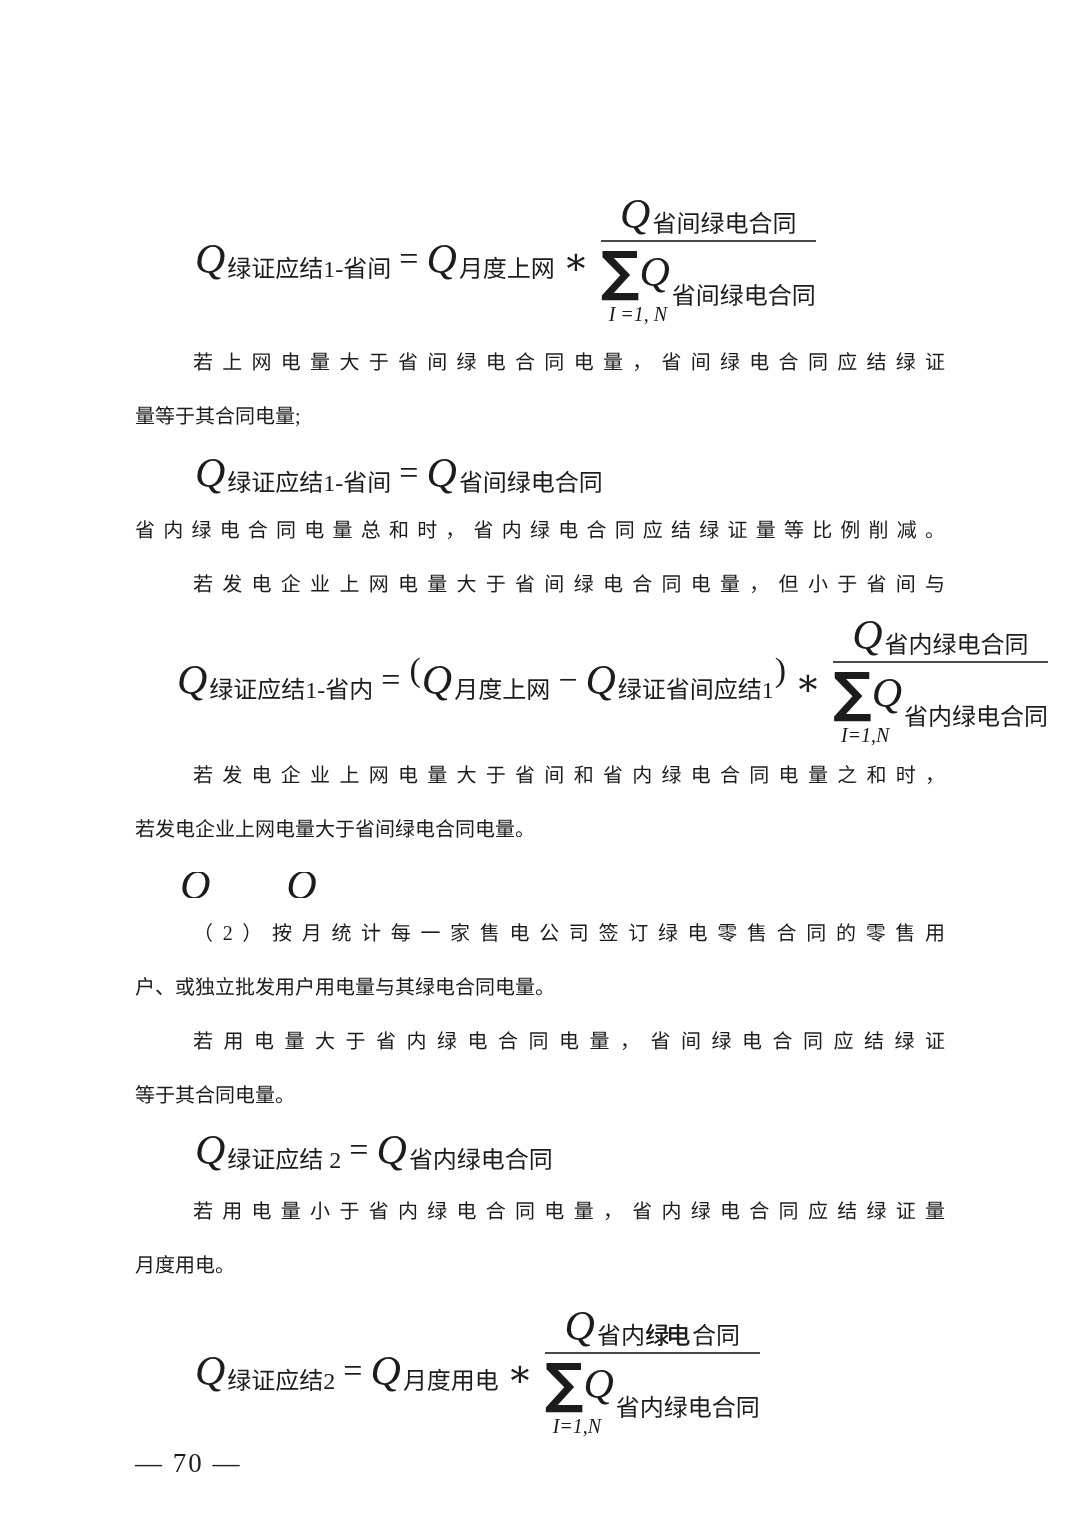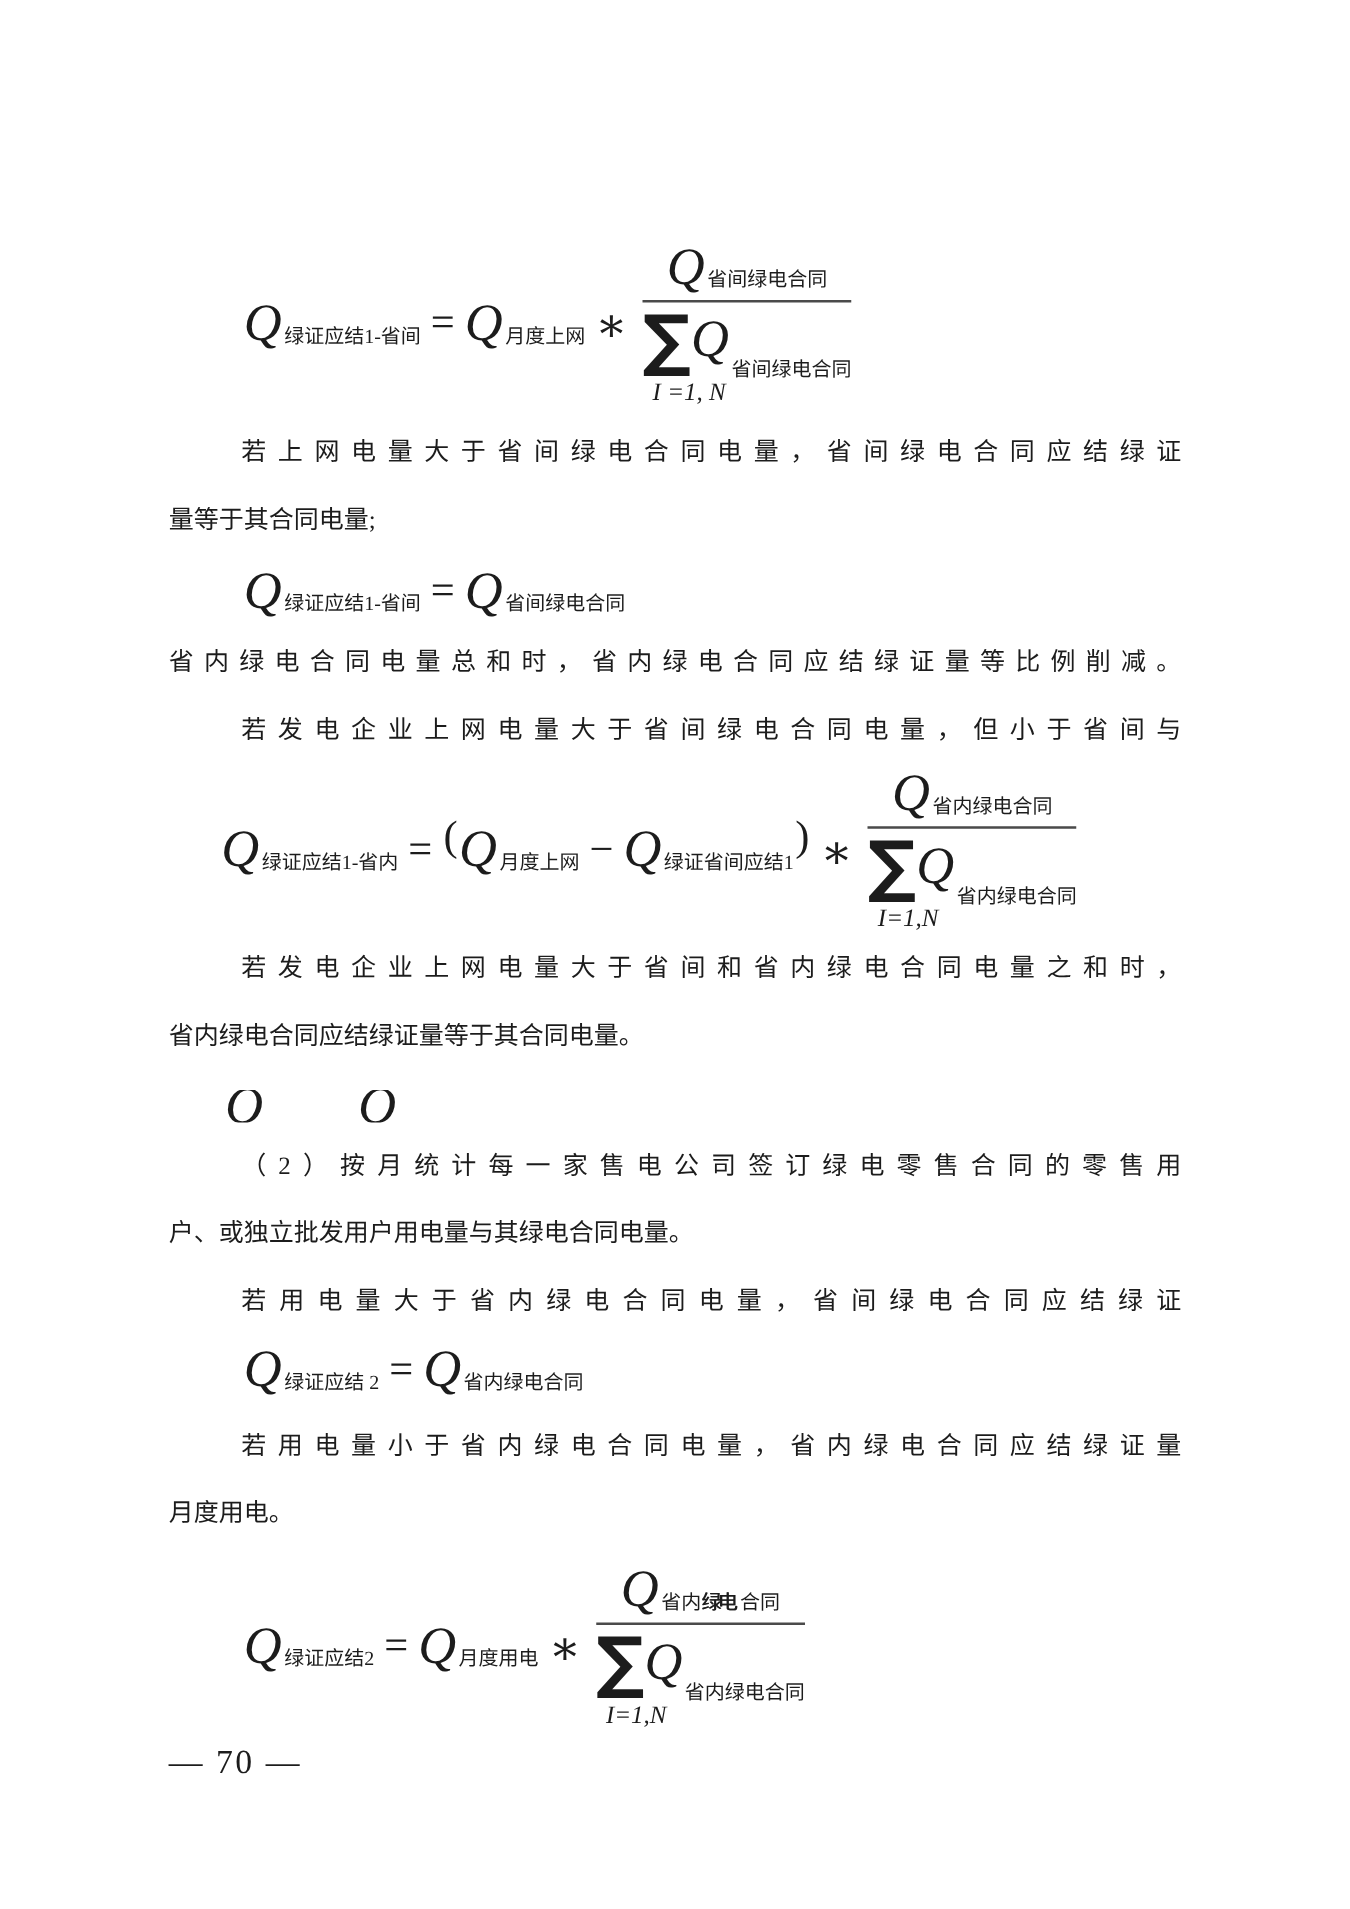--- a/index.html
+++ b/index.html
@@ -25,21 +25,21 @@
   .formula {
     display: flex; align-items: center;
     white-space: nowrap;
   }
   .term { display: inline-flex; align-items: flex-start; }
   .q {
     font-style: italic; font-size: 42px; line-height: 48px;
     font-family: "Liberation Serif", "DejaVu Serif", serif;
   }
   .sub {
-    font-size: 16px; line-height: 21px;
+    font-size: 24px; line-height: 21px;
     position: relative; top: 24px; margin-left: 2px;
     font-style: normal; letter-spacing: 0px;
   }
   .op { font-size: 34px; margin: 0 8px; line-height: 42px; }
   .op.star { font-size: 38px; position: relative; top: 2px; }
   .paren { font-size: 34px; position: relative; top: -10px; margin: 0 1px; }
   .frac { display: inline-flex; flex-direction: column; align-items: center; margin-left: 4px; }
   .frac .num { display: inline-flex; align-items: flex-start; padding: 0 10px 2px 10px; }
   .frac .bar { align-self: stretch; height: 2px; background: #4a4a4a; }
   .frac .den { display: inline-flex; align-items: center; margin-top: 2px; }
@@ -149,39 +149,40 @@
           <span class="sigma">∑</span>
           <span class="q">Q</span>
           <span class="sub">省内绿电合同</span>
         </span>
       <span class="limits">I=1,N</span>
     </span>
   </div>
 
   <div class="para p3">
     <div class="pline indent just">若发电企业上网电量大于省间和省内绿电合同电量之和时，</div>
-    <div class="pline">省内绿电合同应结绿证量等于其合同电量。</div>
+    <div class="pline">若发电企业上网电量大于省间绿电合同电量。</div>
   </div>
 
   <div class="formula fclip">
     <span class="term">
         <span class="q">Q</span>
       </span>
     <span class="term">
         <span class="q">Q</span>
       </span>
   </div>
 
   <div class="para p4">
     <div class="pline indent just">（2）按月统计每一家售电公司签订绿电零售合同的零售用</div>
     <div class="pline">户、或独立批发用户用电量与其绿电合同电量。</div>
   </div>
 
   <div class="para p5">
     <div class="pline indent just">若用电量大于省内绿电合同电量，省间绿电合同应结绿证</div>
+    <div class="pline">等于其合同电量。</div>
   </div>
 
   <div class="formula f4">
     <span class="term">
         <span class="q">Q</span>
         <span class="sub">绿证应结 2</span>
       </span>
     <span class="op">=</span>
     <span class="term">
         <span class="q">Q</span>

